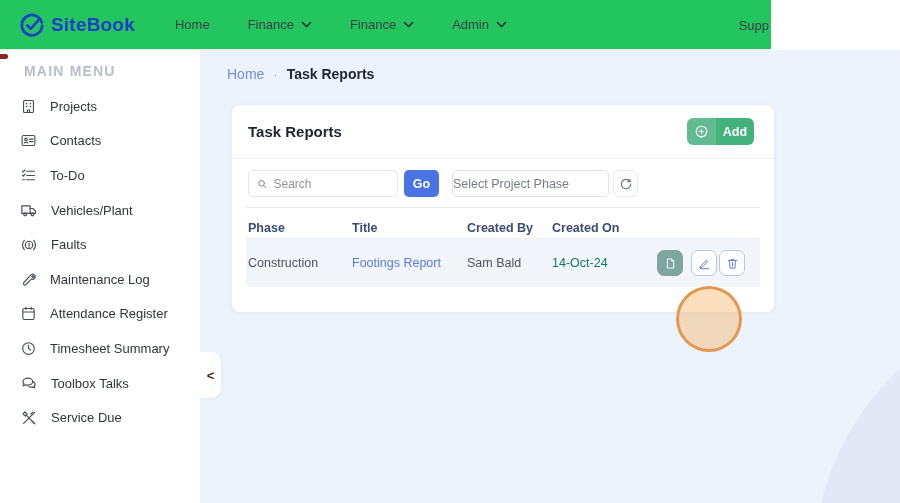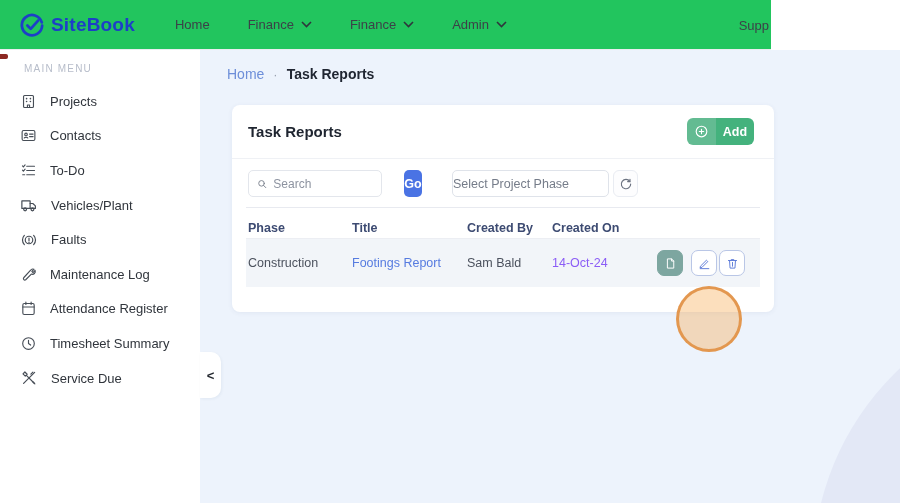--- a/index.html
+++ b/index.html
@@ -12,21 +12,21 @@
   .brand { display:flex; align-items:center; gap:7px; margin-left:20px; cursor:pointer; }
   .brand-text { font-size:19px; font-weight:700; color:#1d3fc8; letter-spacing:.2px; }
   .nav { display:flex; align-items:center; margin-left:26px; gap:10px; }
   .nav-item { display:flex; align-items:center; gap:7px; padding:8px 14px; font-size:13px;
               color:#3c4148; cursor:pointer; }
   .topbar-right { position:absolute; right:2px; top:0; height:50px; display:flex;
                   align-items:center; font-size:13px; color:#3c4148; cursor:pointer; }
 
   
   .sidebar { position:absolute; top:50px; left:0; width:200px; height:453px; background:#fff; z-index:20; }
-  .menu-caption { margin:13px 4px 10px 24px; font-size:10px; font-weight:400;
+  .menu-caption { margin:13px 4px 10px 24px; font-size:14px; font-weight:700;
                   letter-spacing:1.2px; color:#b7bdca; }
   .side-item { height:34.6px; display:flex; align-items:center; padding-left:20px; gap:13px;
                font-size:13px; color:#30353c; cursor:pointer; }
   .side-item svg { flex:0 0 auto; color:#474e57; }
   .red-sliver { position:absolute; left:0; top:54px; width:8px; height:5px; background:#8c2822;
                 border-radius:0 2px 2px 0; z-index:40; }
   .collapse-tab { position:absolute; left:200px; top:352px; width:21px; height:46px; background:#fff;
                   border-radius:0 10px 10px 0; z-index:25; display:flex; align-items:center;
                   justify-content:center; font-size:13px; font-weight:700; color:#1f242b;
                   cursor:pointer; box-shadow:1px 1px 3px rgba(40,60,100,.06); }
@@ -48,46 +48,46 @@
   .card-header { position:absolute; top:0; left:0; right:0; height:54px;
                  border-bottom:1px solid #eff1f5; }
   .card-title { position:absolute; left:16px; top:0; line-height:54px; font-size:15px;
                 font-weight:700; color:#1f2530; }
   .add-group { position:absolute; right:20px; top:13px; height:27px; display:flex;
                border-radius:6px; overflow:hidden; cursor:pointer; }
   .add-plus { width:29px; background:#63bb92; display:flex; align-items:center; justify-content:center; }
   .add-label { width:38px; background:#44b27d; color:#fff; font-size:12.5px; font-weight:600;
                display:flex; align-items:center; justify-content:center; }
 
-  .search-box { position:absolute; left:16px; top:65px; width:134px; height:27px;
+  .search-box { position:absolute; left:16px; top:65px; width:150px; height:27px;
                 border:1px solid #e3e6ec; border-radius:5px; background:#fff;
                 display:flex; align-items:center; padding:0 8px; gap:6px; }
   .search-box input { border:none; outline:none; width:100%; font-size:12px; color:#3a404a;
                       font-family:"Liberation Sans", sans-serif; background:transparent; }
   .search-box input::placeholder { color:#8d93a0; }
-  .go-btn { position:absolute; left:172px; top:65px; width:18px; height:27px; background:#4a73e4;
+  .go-btn { position:absolute; left:172px; top:65px; width:35px; height:27px; background:#4a73e4;
             color:#fff; border:none; border-radius:5px; font-size:12.5px; font-weight:600;
             cursor:pointer; font-family:"Liberation Sans", sans-serif; }
   .phase-box { position:absolute; left:220px; top:65px; width:157px; height:27px;
                border:1px solid #dfe3ea; border-radius:5px; background:#fff; padding:0 0;
                font-size:12.5px; color:#4a505c; outline:none; font-family:"Liberation Sans", sans-serif; }
   .phase-box::placeholder { color:#757c89; }
   .refresh-btn { position:absolute; left:381px; top:65px; width:25px; height:27px;
                  border:1px solid #e9ecf2; border-radius:6px; background:#fdfdfe; cursor:pointer;
                  display:flex; align-items:center; justify-content:center; color:#6b7280; }
 
   .table-wrap { position:absolute; left:14px; right:14px; top:102px; }
   .thead { position:relative; height:32px; border-top:1px solid #e8eaf0; border-bottom:1px solid #eceef3; }
   .th { position:absolute; top:4px; line-height:32px; font-size:12.5px; font-weight:700; color:#3d4b72; }
   .th-phase { left:2px; } .th-title { left:106px; } .th-by { left:221px; } .th-on { left:306px; }
   .trow { position:relative; height:48px; background:#f2f5f9; }
   .td { position:absolute; top:0; line-height:48px; font-size:12.5px; color:#4c525e; }
   .td-phase { left:2px; } .td-by { left:221px; }
   .td-title { left:106px; color:#567be0; cursor:pointer; }
-  .td-on { left:306px; color:#8b5cf6; }
+  .td-on { left:306px; color:#0f766e; }
   .act-btn { position:absolute; top:11px; width:26px; height:26px; border-radius:7px;
              display:flex; align-items:center; justify-content:center; cursor:pointer; }
   .act-doc { right:77px; background:#7da6a0; border:1px solid #7da6a0; color:#fff; }
   .act-edit { right:43px; background:#fff; border:1.5px solid #b9c6e6; color:#5f7cd8; }
   .act-del { right:15px; background:#fff; border:1.5px solid #b9c6e6; color:#5f7cd8; }
 
   .highlight-circle { position:absolute; left:444px; top:181px; width:66px; height:66px;
                       border-radius:50%; border:3px solid rgba(226,148,74,.95);
                       background:rgba(246,171,82,.38); z-index:15; pointer-events:none; }
 </style>
@@ -192,20 +192,27 @@
         <path d="M8.3 3v3.4M15.7 3v3.4"></path>
     </svg>
     <span>Attendance Register</span>
   </div>
   <div class="side-item">
     <svg width="17" height="17" viewBox="0 0 24 24" fill="none" stroke="currentColor" stroke-width="1.6" stroke-linecap="round" stroke-linejoin="round">
       <circle cx="12" cy="12" r="8.2"></circle>
         <path d="M12 7.5V12l3 2.2"></path>
     </svg>
     <span>Timesheet Summary</span>
+  </div>
+  <div class="side-item">
+    <svg width="18" height="18" viewBox="0 0 24 24" fill="none" stroke="currentColor" stroke-width="1.6" stroke-linecap="round" stroke-linejoin="round">
+      <path d="M10.5 5.5c3.6 0 6.5 2 6.5 4.6 0 2.5-2.9 4.6-6.5 4.6-.8 0-1.5-.1-2.2-.3L4 16l1.4-2.6C4.5 12.6 4 11.4 4 10.1 4 7.5 6.9 5.5 10.5 5.5z"></path>
+        <path d="M17.5 10.5c1.6.7 2.6 1.9 2.6 3.3 0 1-.5 1.9-1.2 2.6l1 2-3-1.1c-.6.2-1.2.3-1.9.3-1.2 0-2.3-.3-3.2-.8"></path>
+    </svg>
+    <span>Toolbox Talks</span>
   </div>
   <div class="side-item">
     <svg width="18" height="18" viewBox="0 0 24 24" fill="none" stroke="currentColor" stroke-width="1.6" stroke-linecap="round" stroke-linejoin="round">
       <path d="M4 6.5 6.5 4l3 3-2.5 2.5z"></path>
         <path d="M8.5 8.5 19 19M19.5 4.5 4.8 19.2"></path>
         <path d="M17 17l2.8 2.8M14.5 6.8l2.7-2.7"></path>
     </svg>
     <span>Service Due</span>
   </div>
 </div>

